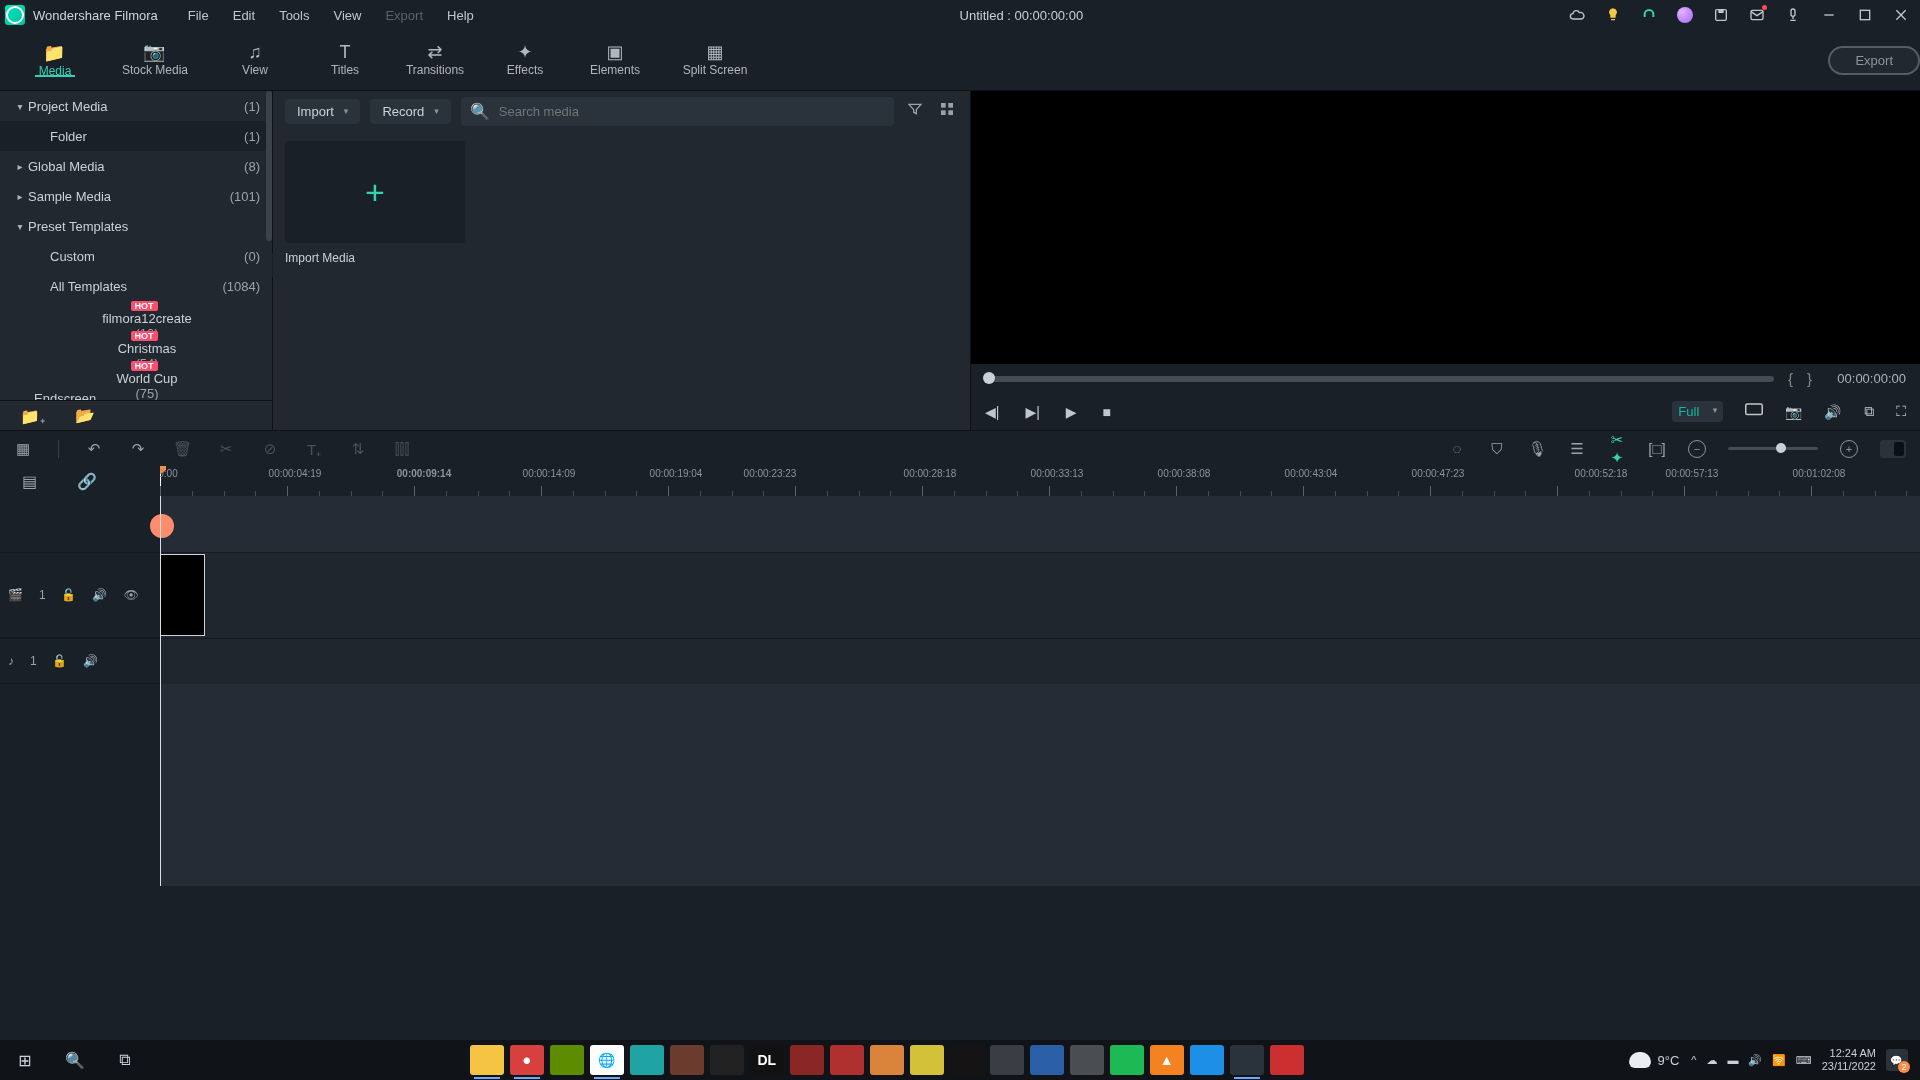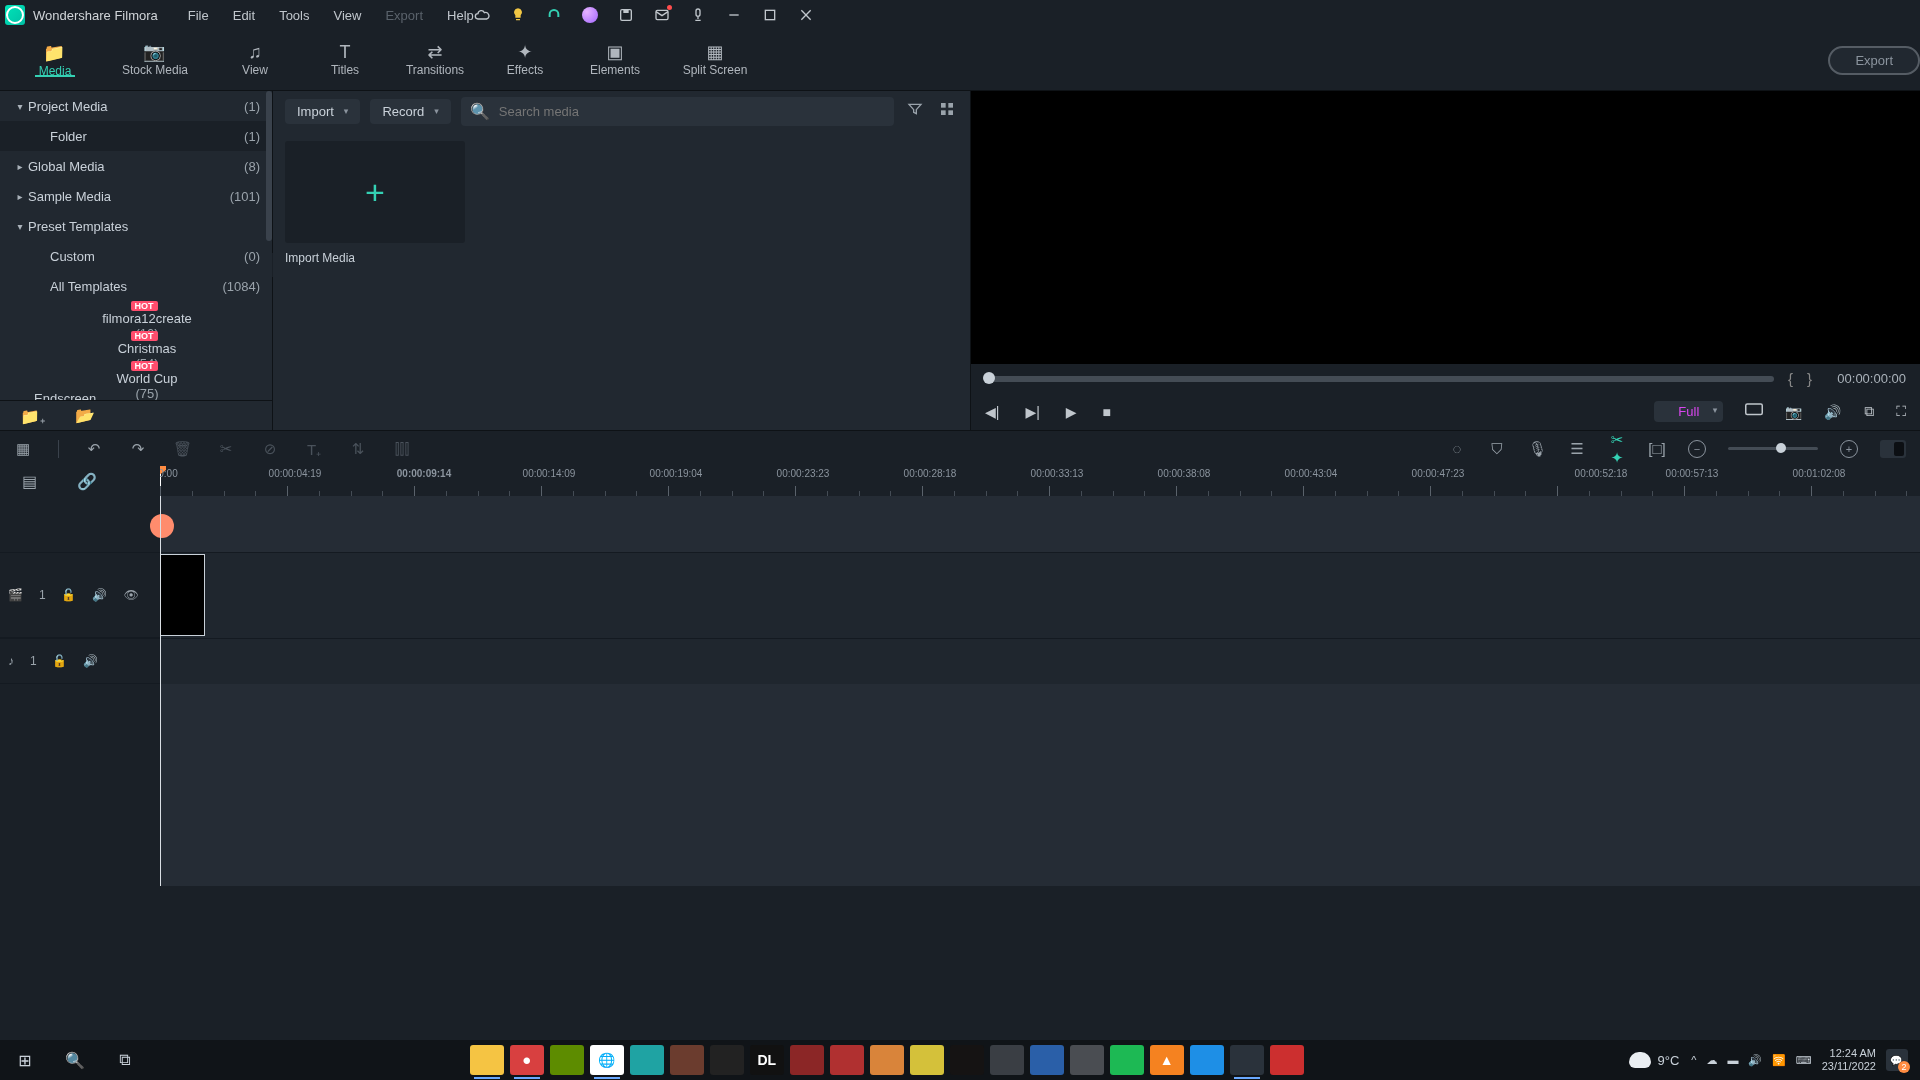--- a/index.html
+++ b/index.html
@@ -78,21 +78,21 @@
   .preview-ctrl { height:66px; background:#1a2027; display:flex; flex-direction:column; }
   .pc-track { display:flex; align-items:center; padding:6px 14px; gap:14px; }
   .pc-bar { flex:1; height:6px; background:#444c55; border-radius:3px; position:relative; }
   .pc-knob { position:absolute; left:-2px; top:-4px; width:12px; height:12px; background:#c9d1d9; border-radius:50%; }
   .brace { color:#888; font-size:15px; }
   .pc-time { font-size:13px; color:#aab2ba; margin-left:auto; min-width:80px; text-align:right; }
   .pc-buttons { flex:1; display:flex; align-items:center; padding:0 14px; gap:20px; }
   .pc-left { display:flex; gap:26px; }
   .pc-right { margin-left:auto; display:flex; align-items:center; gap:22px; }
   .pc-btn { color:#c0c6cc; font-size:14px; cursor:pointer; }
-  .quality-sel { background:#2a323b; color:#d946ef; border-radius:4px; padding:3px 24px 3px 24px; font-size:13px; position:relative; }
+  .quality-sel { background:#2a323b; color:#14b8a6; border-radius:4px; padding:3px 24px 3px 6px; font-size:13px; position:relative; }
   .quality-sel::after { content:"▾"; position:absolute; right:6px; top:4px; color:#8b949e; font-size:9px; }
   
   
   .tl-tools { height:36px; background:#1a2027; border-top:1px solid #0e1216; display:flex; align-items:center; padding:0 14px; gap:26px; }
   .tl-tools .sep { width:1px; height:18px; background:#3a424c; }
   .tl-tool { color:#9aa3ab; font-size:15px; cursor:pointer; width:18px; text-align:center; }
   .tl-tool.disabled { color:#4a525b; }
   .tl-right { margin-left:auto; display:flex; align-items:center; gap:22px; }
   .tl-right .highlight { color:#34d1b4; }
   .zoom-slider { width:90px; height:3px; background:#444c55; position:relative; border-radius:2px; }
@@ -155,20 +155,21 @@
   <div class="logo"></div>
   <div class="appname">Wondershare Filmora</div>
   <div class="menus">
     <span>File</span>
     <span>Edit</span>
     <span>Tools</span>
     <span>View</span>
     <span class="disabled">Export</span>
     <span>Help</span>
   </div>
+  <div class="center">Untitled : 00:00:00:00</div>
   <div class="right-icons">
     <span class="tb-icon">
         <svg viewBox="0 0 24 24">
           <path d="M19 18H6a4 4 0 110-8 5 5 0 019.6-1.5A4 4 0 1119 18z" fill="none" stroke="currentColor" stroke-width="2"></path>
         </svg>
       </span>
     <span class="tb-icon" style="color:#f2c744">
         <svg viewBox="0 0 24 24">
           <path d="M12 2a6 6 0 00-4 10.5V16h8v-3.5A6 6 0 0012 2zm-3 16h6v2H9z"></path>
         </svg>
@@ -440,21 +441,21 @@
       <div class="tick-label" style="left: 389px;">00:00:14:09</div>
       <div class="tick-major" style="left: 381px;"></div>
       <div class="tick-minor" style="left: 412.75px;"></div>
       <div class="tick-minor" style="left: 444.5px;"></div>
       <div class="tick-minor" style="left: 476.25px;"></div>
       <div class="tick-label" style="left: 516px;">00:00:19:04</div>
       <div class="tick-major" style="left: 508px;"></div>
       <div class="tick-minor" style="left: 539.75px;"></div>
       <div class="tick-minor" style="left: 571.5px;"></div>
       <div class="tick-minor" style="left: 603.25px;"></div>
-      <div class="tick-label" style="left: 643px;">00:00:23:23</div>
+      <div class="tick-label" style="left: 610px;">00:00:23:23</div>
       <div class="tick-major" style="left: 635px;"></div>
       <div class="tick-minor" style="left: 666.75px;"></div>
       <div class="tick-minor" style="left: 698.5px;"></div>
       <div class="tick-minor" style="left: 730.25px;"></div>
       <div class="tick-label" style="left: 770px;">00:00:28:18</div>
       <div class="tick-major" style="left: 762px;"></div>
       <div class="tick-minor" style="left: 793.75px;"></div>
       <div class="tick-minor" style="left: 825.5px;"></div>
       <div class="tick-minor" style="left: 857.25px;"></div>
       <div class="tick-label" style="left: 897px;">00:00:33:13</div>

